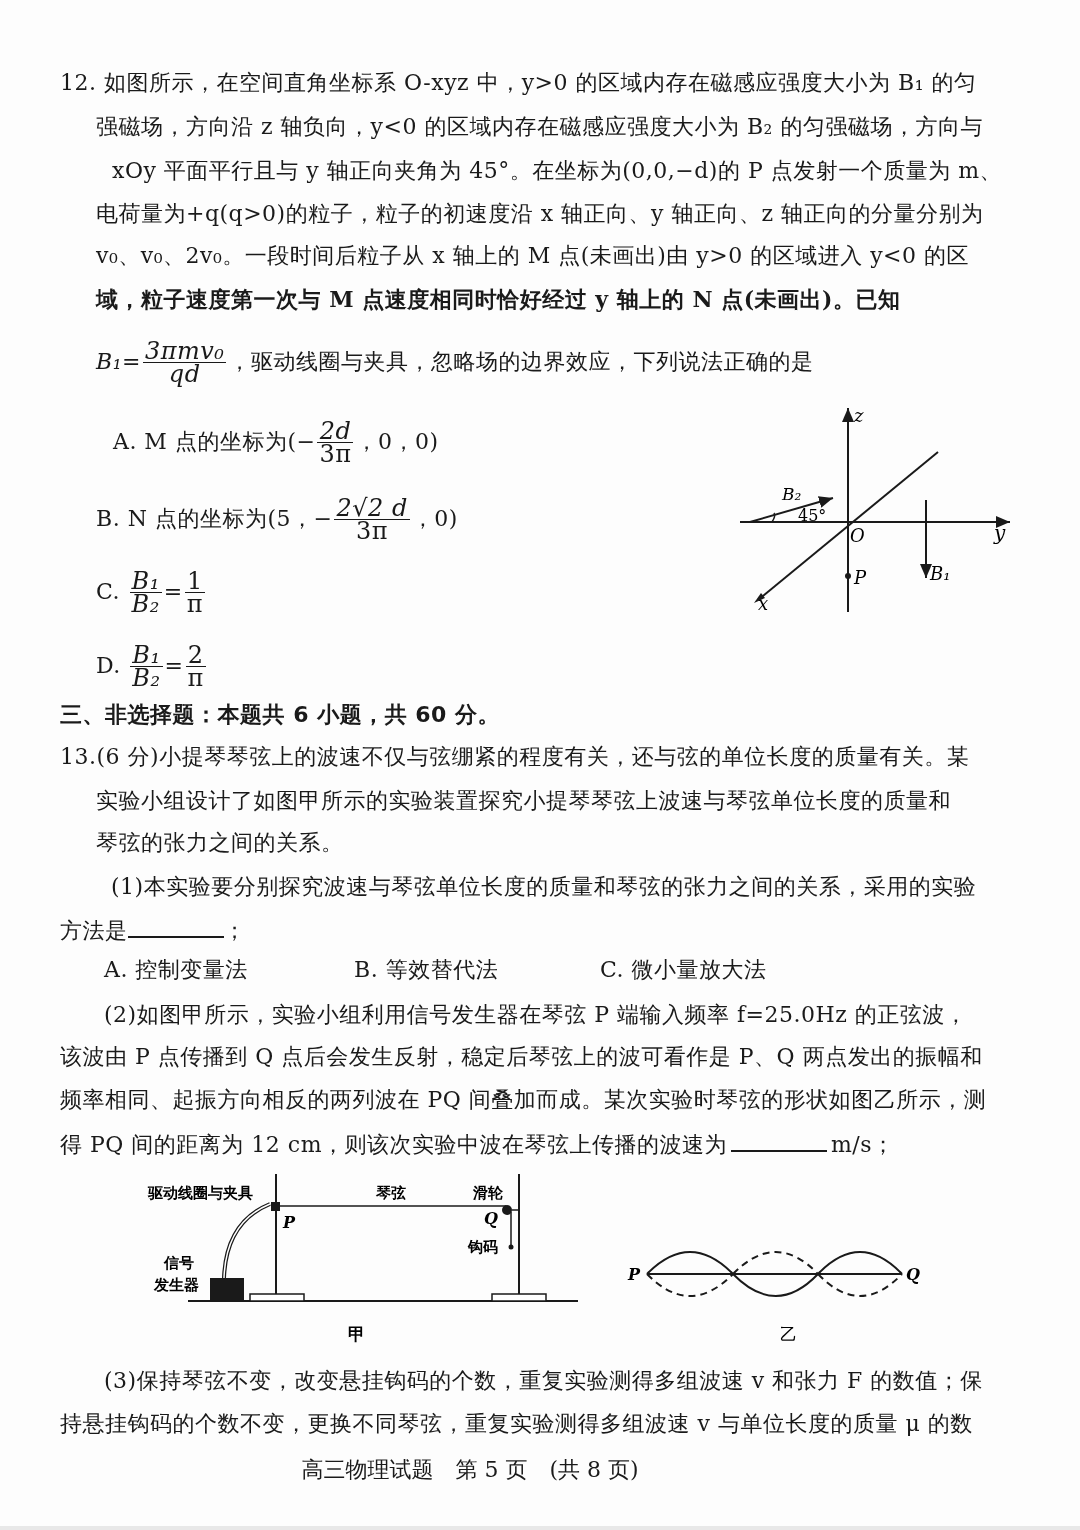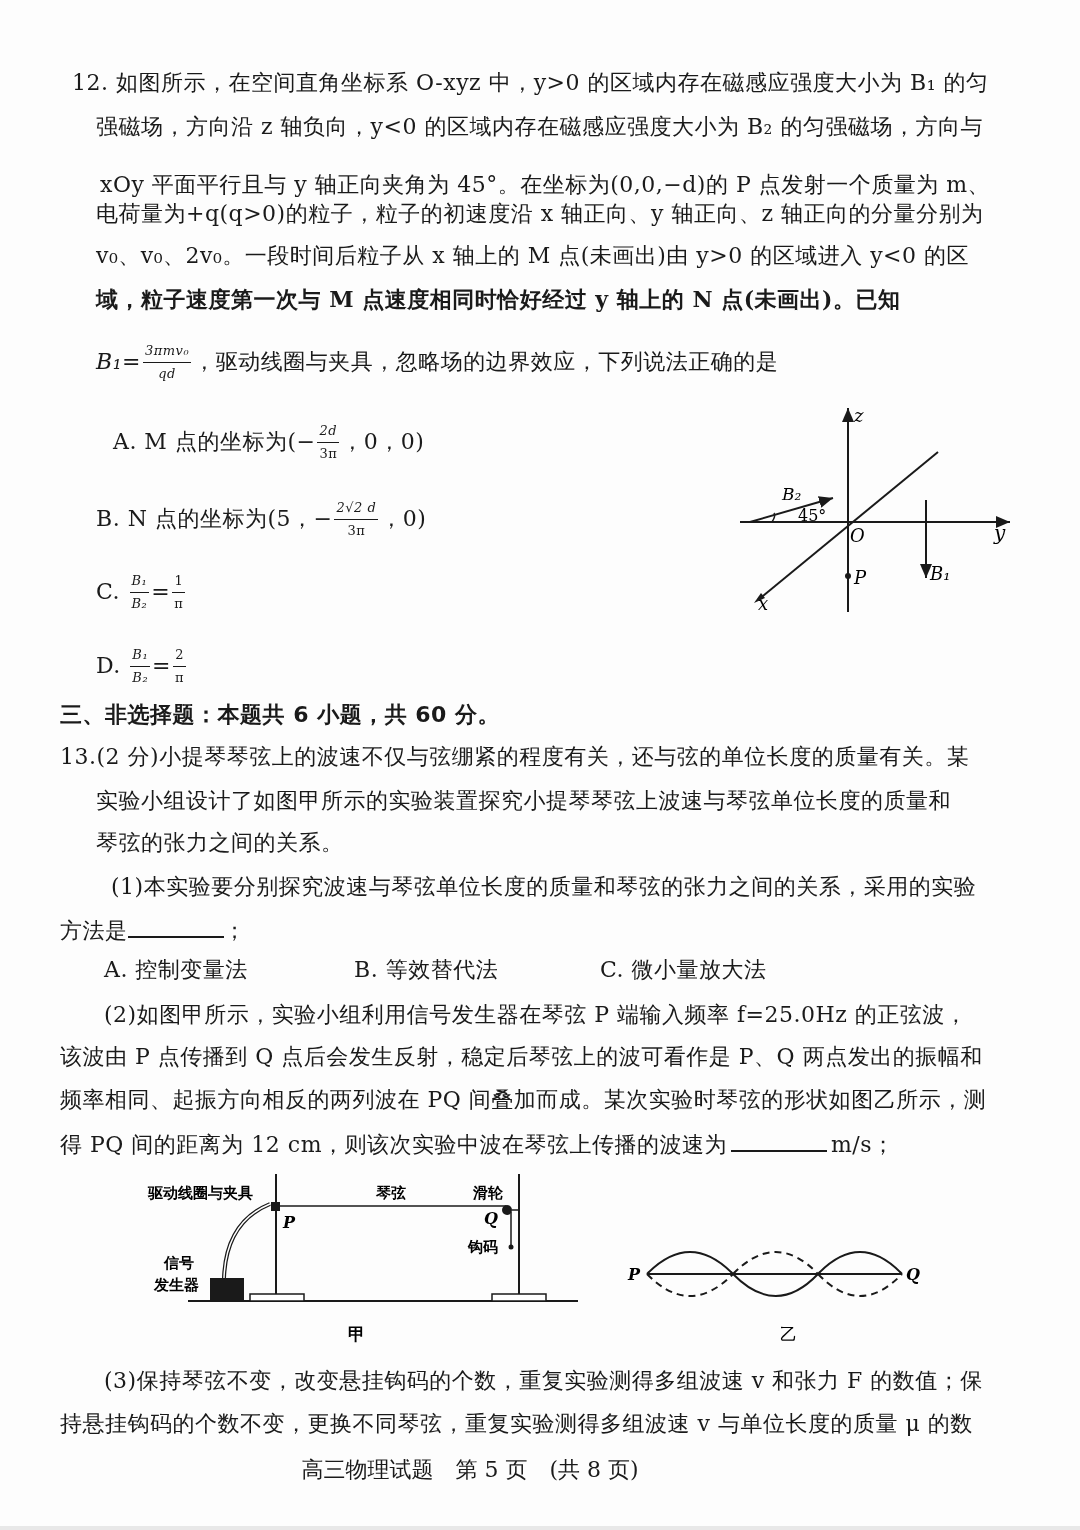--- a/index.html
+++ b/index.html
@@ -1,34 +1,34 @@
 <!DOCTYPE html>
 <html><head>
 <meta charset="utf-8">
 <style>
   html, body { margin:0; padding:0; background:#fdfdfd; }
   body { width:1080px; height:1530px; position:relative; overflow:hidden;
          font-family:"DejaVu Serif", "Liberation Serif", serif; color:#1a1a1a; }
   .line { position:absolute; font-size:22px; line-height:30px; white-space:nowrap; letter-spacing:0.5px; }
   .bold { font-weight:bold; font-family:"DejaVu Sans", "Liberation Sans", sans-serif; }
   .it { font-style:italic; }
-  .frac { display:inline-block; vertical-align:middle; text-align:center; font-size:13px; line-height:22px; margin:0 2px; }
+  .frac { display:inline-block; vertical-align:middle; text-align:center; font-size:24px; line-height:22px; margin:0 2px; }
   .frac .num { display:block; border-bottom:1.5px solid #1a1a1a; padding:0 2px; }
   .frac .den { display:block; padding:0 2px; }
   .blank { display:inline-block; border-bottom:2px solid #1a1a1a; height:22px; vertical-align:baseline; }
   .svgbox { position:absolute; }
   .footer { position:absolute; top:1414px; left:0; width:940px; text-align:center; font-size:22px; }
   .bottom-bar { position:absolute; bottom:0; left:0; width:1080px; height:4px; background:#e8e8e8; }
 </style>
 </head>
 <body>
 
-<div class="line" style="top:68px;left:72px;text-align:right;">12. 如图所示，在空间直角坐标系 O-xyz 中，y&gt;0 的区域内存在磁感应强度大小为 B₁ 的匀</div>
+<div class="line" style="top:68px;left:60px;text-align:right;">12. 如图所示，在空间直角坐标系 O-xyz 中，y&gt;0 的区域内存在磁感应强度大小为 B₁ 的匀</div>
 <div class="line" style="top:112px;left:96px;">强磁场，方向沿 z 轴负向，y&lt;0 的区域内存在磁感应强度大小为 B₂ 的匀强磁场，方向与</div>
-<div class="line" style="top:156px;left:100px;margin-top:14px;">xOy 平面平行且与 y 轴正向夹角为 45°。在坐标为(0,0,−d)的 P 点发射一个质量为 m、</div>
+<div class="line" style="top:156px;left:112px;">xOy 平面平行且与 y 轴正向夹角为 45°。在坐标为(0,0,−d)的 P 点发射一个质量为 m、</div>
 <div class="line" style="top:199px;left:96px;">电荷量为+q(q&gt;0)的粒子，粒子的初速度沿 x 轴正向、y 轴正向、z 轴正向的分量分别为</div>
 <div class="line" style="top:241px;left:96px;">v₀、v₀、2v₀。一段时间后粒子从 x 轴上的 M 点(未画出)由 y&gt;0 的区域进入 y&lt;0 的区</div>
 <div class="line" style="top:284px;left:96px;font-weight:bold;">域，粒子速度第一次与 M 点速度相同时恰好经过 y 轴上的 N 点(未画出)。已知</div>
 <div class="line" style="top:340px;left:96px;">
   <span class="it">B₁=</span><span class="frac"><span class="num it">3πmv₀</span><span class="den it">qd</span></span><span>，驱动线圈与夹具，忽略场的边界效应，下列说法正确的是</span>
 </div>
 
 <div class="line" style="top:420px;left:96px;margin-left:17px;">
   <span>A. M 点的坐标为(−</span><span class="frac"><span class="num it">2d</span><span class="den">3π</span></span><span>，0，0)</span>
 </div>
@@ -67,21 +67,21 @@
   <text x="28" y="210" font-size="18" font-style="italic" font-family="DejaVu Serif, serif">x</text>
   <text x="120" y="142" font-size="18" font-style="italic" font-family="DejaVu Serif, serif">O</text>
   <text x="124" y="184" font-size="18" font-style="italic" font-family="DejaVu Serif, serif">P</text>
   <text x="200" y="180" font-size="18" font-style="italic" font-family="DejaVu Serif, serif">B₁</text>
   <text x="52" y="100" font-size="17" font-style="italic" font-family="DejaVu Serif, serif">B₂</text>
   <text x="68" y="121" font-size="16" font-family="DejaVu Serif, serif">45°</text>
 </svg>
 
 <div class="line bold" style="top:700px;left:60px;">三、非选择题：本题共 6 小题，共 60 分。</div>
 
-<div class="line" style="top:742px;left:60px;">13.(2 分)小提琴琴弦上的波速不仅与弦绷紧的程度有关，还与弦的单位长度的质量有关。某</div>
+<div class="line" style="top:742px;left:60px;">13.(6 分)小提琴琴弦上的波速不仅与弦绷紧的程度有关，还与弦的单位长度的质量有关。某</div>
 <div class="line" style="top:786px;left:96px;">实验小组设计了如图甲所示的实验装置探究小提琴琴弦上波速与琴弦单位长度的质量和</div>
 <div class="line" style="top:828px;left:96px;">琴弦的张力之间的关系。</div>
 
 <div class="line" style="top:872px;left:104px;margin-left:7px;">(1)本实验要分别探究波速与琴弦单位长度的质量和琴弦的张力之间的关系，采用的实验</div>
 <div class="line" style="top:914px;left:60px;">
   <span>方法是</span><span class="blank" style="width:96px;"></span><span>；</span>
 </div>
 <div class="line" style="top:955px;left:104px;">A. 控制变量法</div>
 <div class="line" style="top:955px;left:354px;">B. 等效替代法</div>
 <div class="line" style="top:955px;left:600px;">C. 微小量放大法</div>

